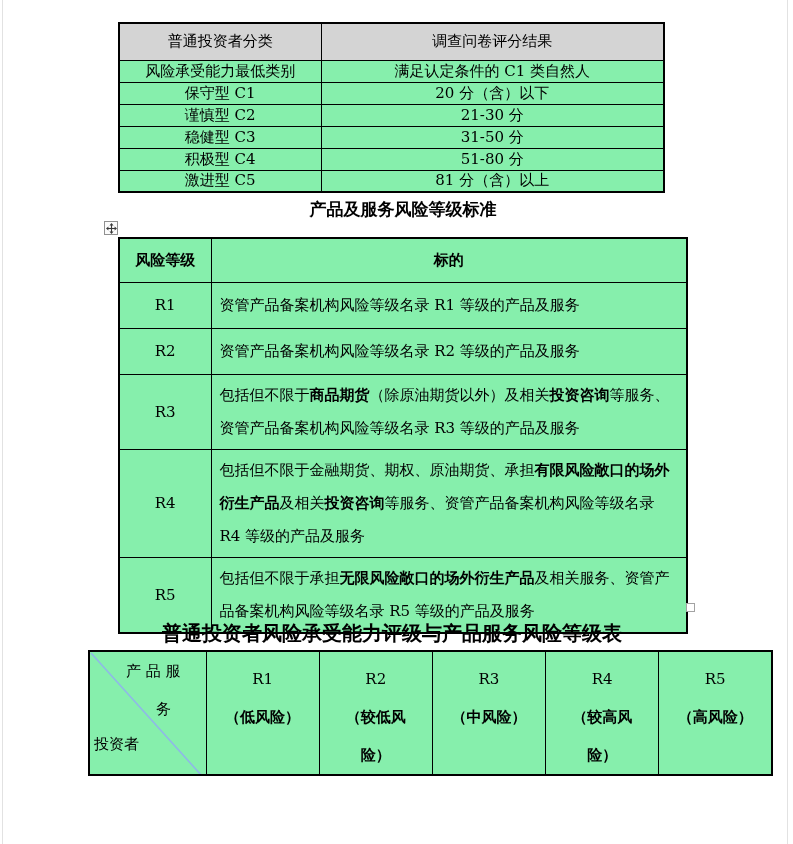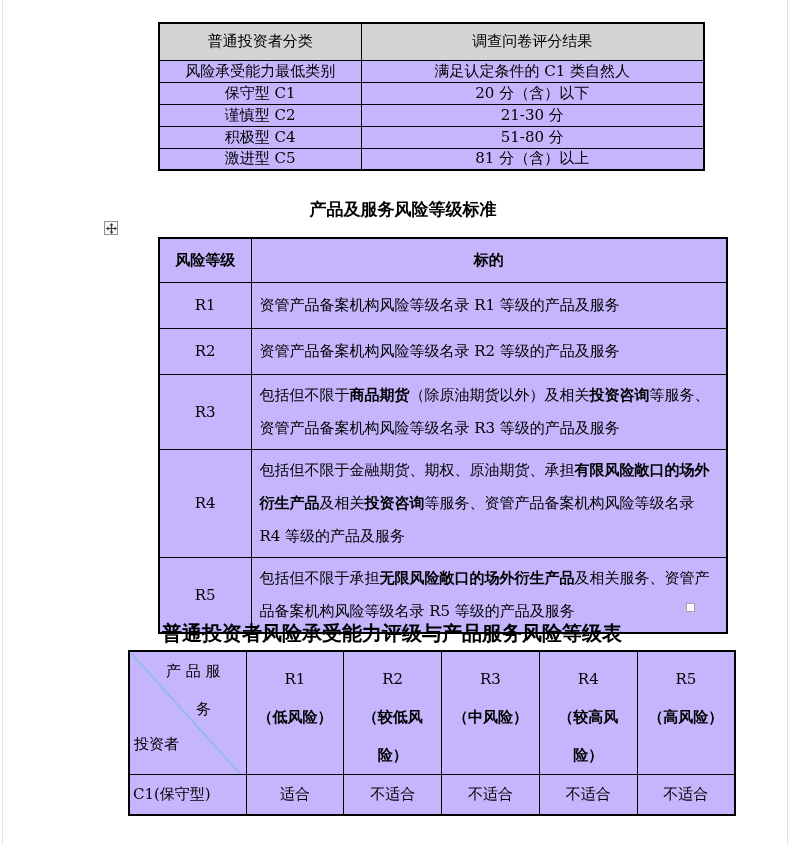--- a/index.html
+++ b/index.html
@@ -6,21 +6,21 @@
   html,body { background:#ffffff; }
   body {
     width:793px; height:844px; position:relative; overflow:hidden;
     font-family:"DejaVu Serif","Liberation Serif",serif;
     color:#000;
   }
   .page-edge { position:absolute; top:0; width:1px; height:844px; background:#e2e2e2; }
   .edge-left { left:2px; }
   .edge-right { left:787px; }
 
-  table { border-collapse:collapse; position:absolute; table-layout:fixed; background:#c4b5fd;margin-left:40px; }
+  table { border-collapse:collapse; position:absolute; table-layout:fixed; background:#86efac; }
   td,th {
     border:1px solid #000; font-weight:normal; font-size:15px;
     text-align:center; vertical-align:middle; overflow:hidden;
   }
 
   
   .t1 { left:118px; top:22px; width:547px; border:2px solid #000; }
   .t1 .c-a { width:202px; }
   .t1 th { background:var(--hdrbg,#d4d4d4); height:37px; }
   .t1 td { height:22px; }
@@ -46,21 +46,21 @@
   .resize-handle {
     position:absolute; left:686px; top:603px; width:9px; height:9px;
     border:1px solid #a3a3a3; background:#fff; cursor:nwse-resize;
   }
 
   
   .title3 {
     position:absolute; left:88px; top:620px; width:608px;
     text-align:center; font-weight:bold; font-size:20px;
   }
-  .t3 { left:88px; top:650px; width:608px; border:2px solid #000; }
+  .t3 { left:88px; top:650px; width:685px; border:2px solid #000; }
   .t3 .c-first { width:117px; }
   .t3 .head td { height:123px; vertical-align:top; padding-top:8px; line-height:38px; }
   .t3 .rlabel { width:82px; margin:0 auto; line-height:38px; line-break:strict;font-weight:bold; }
   .t3 .data td { height:40px; }
   .t3 .corner { position:relative; padding:0; }
   .t3 .corner svg { position:absolute; left:0; top:0; }
   .t3 .corner span { position:absolute; white-space:pre; line-height:20px; }
   .corner-top { top:9px; left:36px; }
   .corner-mid { top:47px; left:66px; }
   .corner-bottom { top:82px; left:4px; }
@@ -82,20 +82,24 @@
     <td>风险承受能力最低类别</td>
     <td>满足认定条件的 C1 类自然人</td>
   </tr>
   <tr>
     <td>保守型 C1</td>
     <td>20 分（含）以下</td>
   </tr>
   <tr>
     <td>谨慎型 C2</td>
     <td>21-30 分</td>
+  </tr>
+  <tr>
+    <td>稳健型 C3</td>
+    <td>31-50 分</td>
   </tr>
   <tr>
     <td>积极型 C4</td>
     <td>51-80 分</td>
   </tr>
   <tr>
     <td>激进型 C5</td>
     <td>81 分（含）以上</td>
   </tr>
 </tbody>
@@ -172,22 +176,14 @@
     </td>
     <td>
       <div class="rcode">R4</div>
       <div class="rlabel">（较高风险）</div>
     </td>
     <td>
       <div class="rcode">R5</div>
       <div class="rlabel">（高风险）</div>
     </td>
   </tr>
-  <tr class="data">
-    <td class="investor-cell">C1(保守型)</td>
-    <td>适合</td>
-    <td>不适合</td>
-    <td>不适合</td>
-    <td>不适合</td>
-    <td>不适合</td>
-  </tr>
 </tbody>
   </table>
 
 </body></html>

